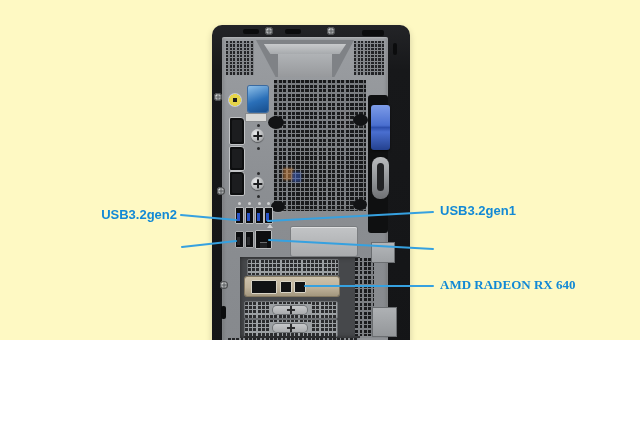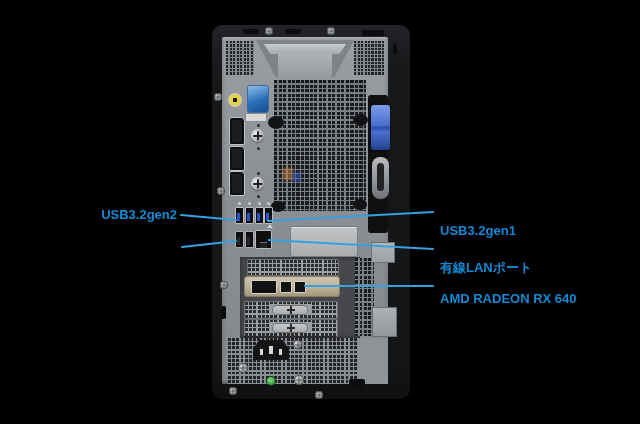--- a/index.html
+++ b/index.html
@@ -1,16 +1,16 @@
 <!DOCTYPE html>
 <html><head>
 <meta charset="utf-8">
 <style>
   html,body{margin:0;padding:0;background:#fff;}
-  .scene{position:relative;width:640px;height:424px;background:#000000;overflow:hidden;
+  .scene{position:relative;width:640px;height:340px;background:#fef9c3;overflow:hidden;
          font-family:"Liberation Sans","DejaVu Sans",sans-serif;}
   .abs{position:absolute;}
 
   
   .tower{position:absolute;left:212px;top:25px;width:198px;height:374px;
          background:linear-gradient(180deg,#232427,#17181a 12%,#141517 90%,#0e0f10);
          border-radius:10px;box-shadow:0 3px 7px rgba(0,0,0,.18);}
   .panel{position:absolute;left:222px;top:37px;width:166px;height:347px;border-radius:2px;
          background:linear-gradient(180deg,#9b9ea2,#8b8e92 45%,#85888c);
          box-shadow:inset 0 1px 2px rgba(255,255,255,.35), inset 0 -2px 4px rgba(0,0,0,.35);}
@@ -54,21 +54,21 @@
   .dp{position:absolute;background:#0e0f10;border:1px solid #c2c4c6;border-radius:2px 4px 2px 2px;}
   .dp::after{content:"";position:absolute;inset:2px;background:#1c1d1f;border-radius:1px;}
 
   .usb3{position:absolute;width:7px;height:15px;background:#0d0e10;border:1px solid #b9bbbd;border-radius:1px;}
   .usb3::after{content:"";position:absolute;left:1px;top:5px;width:3px;height:8px;background:#2a54c8;}
   .usb2{position:absolute;width:7px;height:15px;background:#0d0e10;border:1px solid #a9abad;border-radius:1px;}
   .usb2::after{content:"";position:absolute;left:1px;top:5px;width:3px;height:8px;background:#26272a;}
 
   
   .note{position:absolute;font-size:13px;font-weight:bold;color:#1289d5;white-space:nowrap;line-height:14px;}
-  .note-r{left:440px;margin-top:20px;}
+  .note-r{left:440px;}
   .note-l{left:95px;width:82px;text-align:right;}
   svg.leads{position:absolute;left:0;top:0;pointer-events:none;}
 </style>
 </head>
 <body>
 
 <div class="scene">
 
   <div class="tower">
 
@@ -200,16 +200,15 @@
   <svg class="leads" width="640" height="426" viewBox="0 0 640 426">
     <line x1="181" y1="215" x2="236" y2="220" stroke="#36a1e0" stroke-width="2" stroke-linecap="round"></line>
     <line x1="182" y1="247" x2="236" y2="241" stroke="#36a1e0" stroke-width="2" stroke-linecap="round"></line>
     <line x1="268" y1="221" x2="433" y2="212" stroke="#36a1e0" stroke-width="2" stroke-linecap="round"></line>
     <line x1="269" y1="240" x2="433" y2="249" stroke="#36a1e0" stroke-width="2" stroke-linecap="round"></line>
     <line x1="305" y1="286" x2="433" y2="286" stroke="#36a1e0" stroke-width="2" stroke-linecap="round"></line>
   </svg>
 
   <div class="note note-l" style="top:208px;">USB3.2gen2</div>
   <div class="note note-r" style="top:204px;">USB3.2gen1</div>
-  <div class="note note-r" style="top:241px;">有線LANポート</div>
-  <div class="note note-r" style="top:272px;">AMD RADEON RX 640</div>
+  <div class="note note-r" style="top:278px;font-family:Liberation Serif, serif;">AMD RADEON RX 640</div>
 
 </div>
 
 </body></html>

